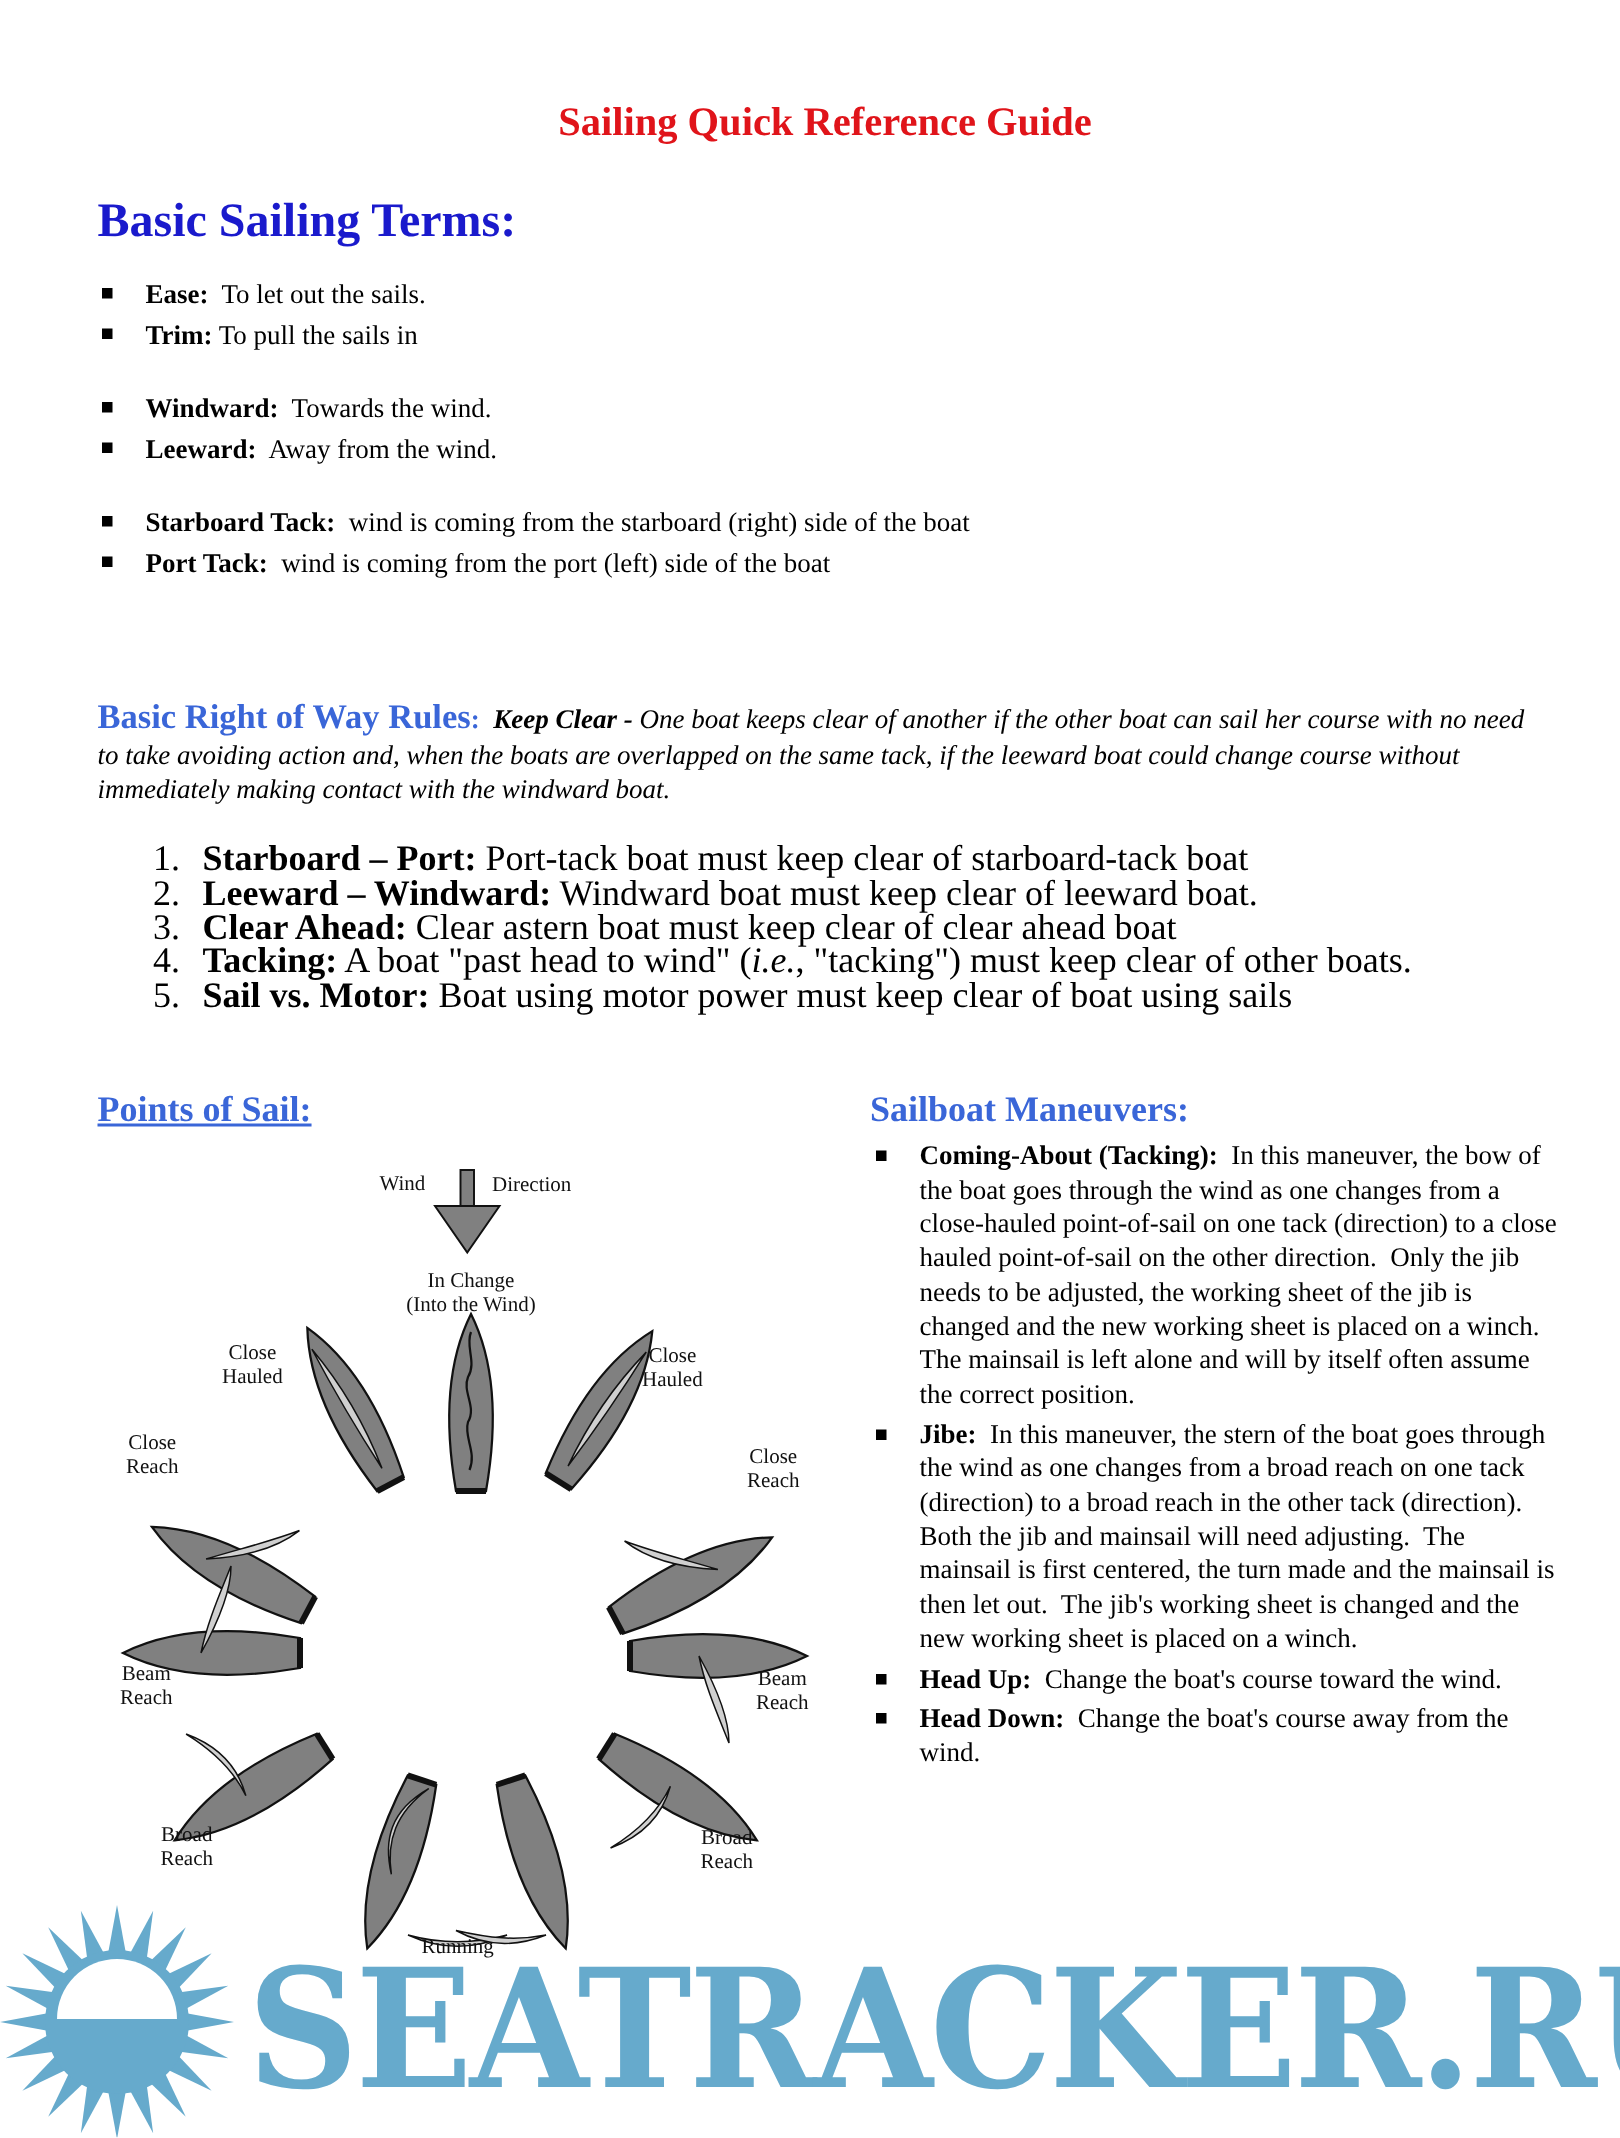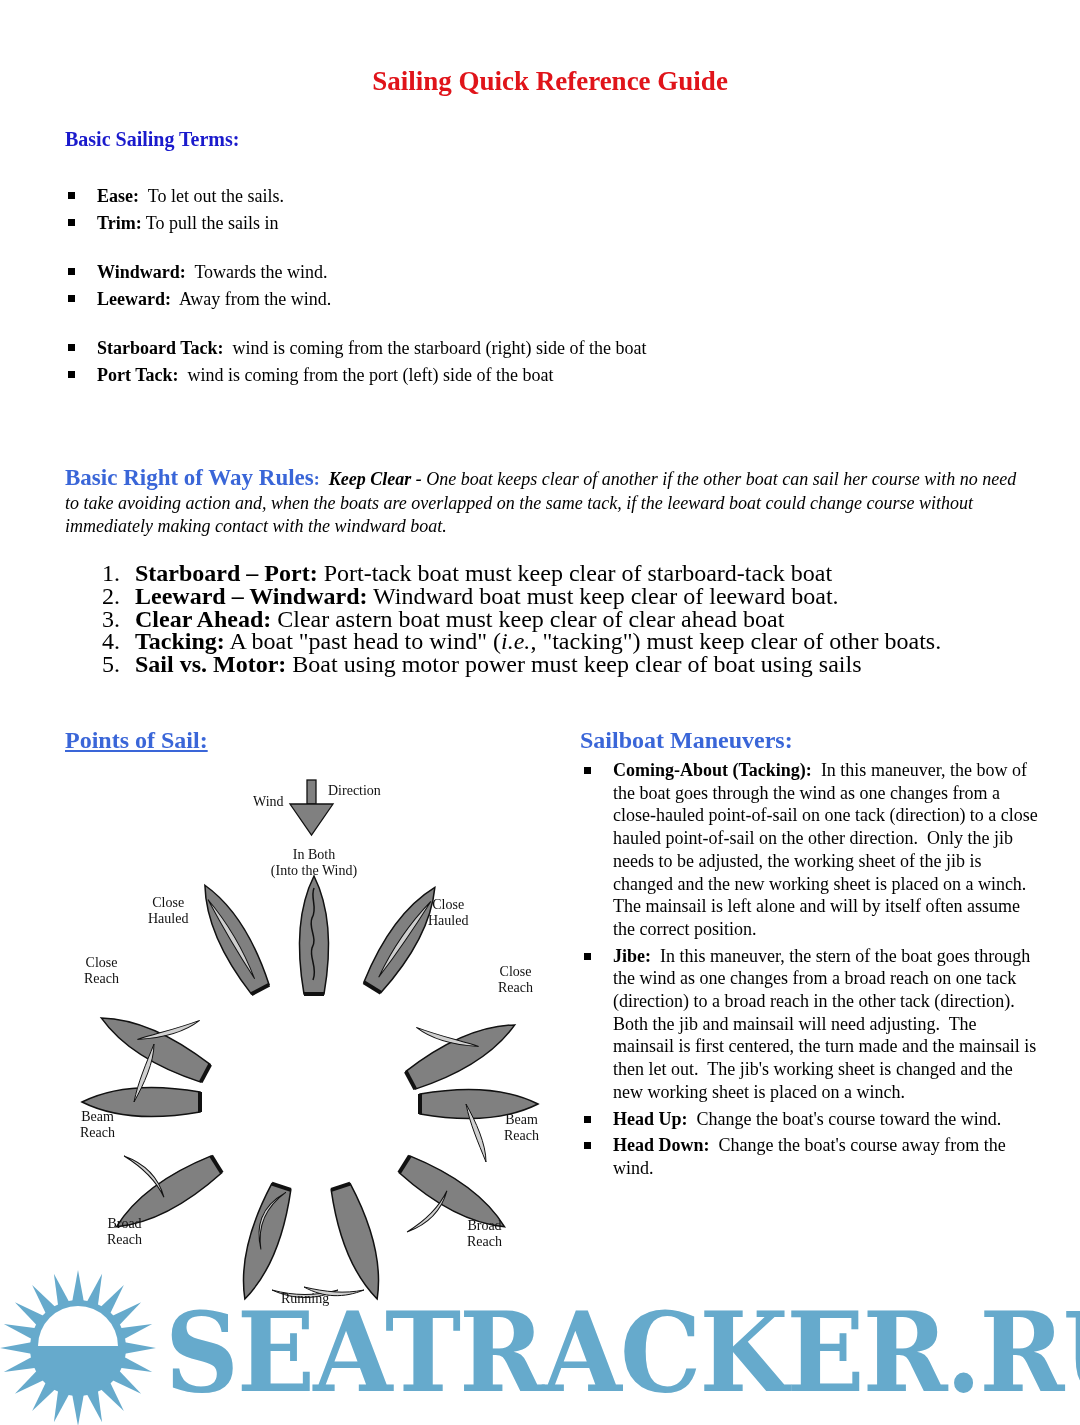--- a/index.html
+++ b/index.html
@@ -2,21 +2,21 @@
 <html><head>
 <meta charset="utf-8">
 <style>
   * { box-sizing: border-box; margin: 0; padding: 0; }
   html, body { width: 1080px; height: 1425px; background: #ffffff; overflow: hidden; }
   body { position: relative; font-family: "Liberation Serif", "DejaVu Serif", serif; color: #000; }
 
   .title { position: absolute; left: 0; width: 1100px; top: 66px; text-align: center;
            font-size: 27px; font-weight: bold; color: #e0141a; letter-spacing: 0px; }
 
-  .h-blue { position: absolute; font-size: 20px; font-weight: bold; color: #1a1acc; }
+  .h-blue { position: absolute; font-size: 32px; font-weight: bold; color: #1a1acc; }
   .h-light { position: absolute; font-size: 24px; font-weight: bold; color: #3a66d8; }
 
   .bul-list { position: absolute; left: 66px; font-size: 18px; line-height: 27px; }
   .bul-row { position: relative; padding-left: 31px; white-space: nowrap; }
   .bul-row::before { content: ""; position: absolute; left: 2px; top: 9px; width: 7px; height: 7px; background: #000; }
   .bul-row b { font-weight: bold; }
 
   .row-gap { height: 22px; }
 
   .row-rules { position: absolute; left: 65px; top: 466px; width: 960px; font-size: 18px; line-height: 23.5px; font-style: italic; }
@@ -138,24 +138,24 @@
         <use href="#boat"></use>
       <path d="M0,-10 C10,10 10,30 -6,52 C14,30 12,10 0,-10 Z" fill="#d0d0d0" stroke="#111" stroke-width="1"></path>
       </g>
     <path d="M208,528 C230,534 252,534 274,528 C252,538 230,538 208,528 Z" fill="#d0d0d0" stroke="#111" stroke-width="1"></path>
 
     <g transform="translate(294,478) rotate(162)">
         <use href="#boat"></use>
       </g>
     <path d="M240,525 C262,530 280,532 300,528 C280,536 260,536 240,525 Z" fill="#d0d0d0" stroke="#111" stroke-width="1"></path>
   </svg>
-  <div class="dlabel" style="left:189px; top:32px;text-align:right;">Wind</div>
+  <div class="dlabel" style="left:189px; top:20px;text-align:right;">Wind</div>
   <div class="dlabel" style="left:264px; top:21px;">Direction</div>
   <div class="dlabel" style="left:180px; top:85px; width:140px;">
-      <div>In Both</div>
+      <div>In Change</div>
       <div>(Into the Wind)</div>
     </div>
   <div class="dlabel" style="left:84px; top:133px;">
       <div>Close</div>
       <div>Hauled</div>
     </div>
   <div class="dlabel" style="left:364px; top:135px;">
       <div>Close</div>
       <div>Hauled</div>
     </div>

